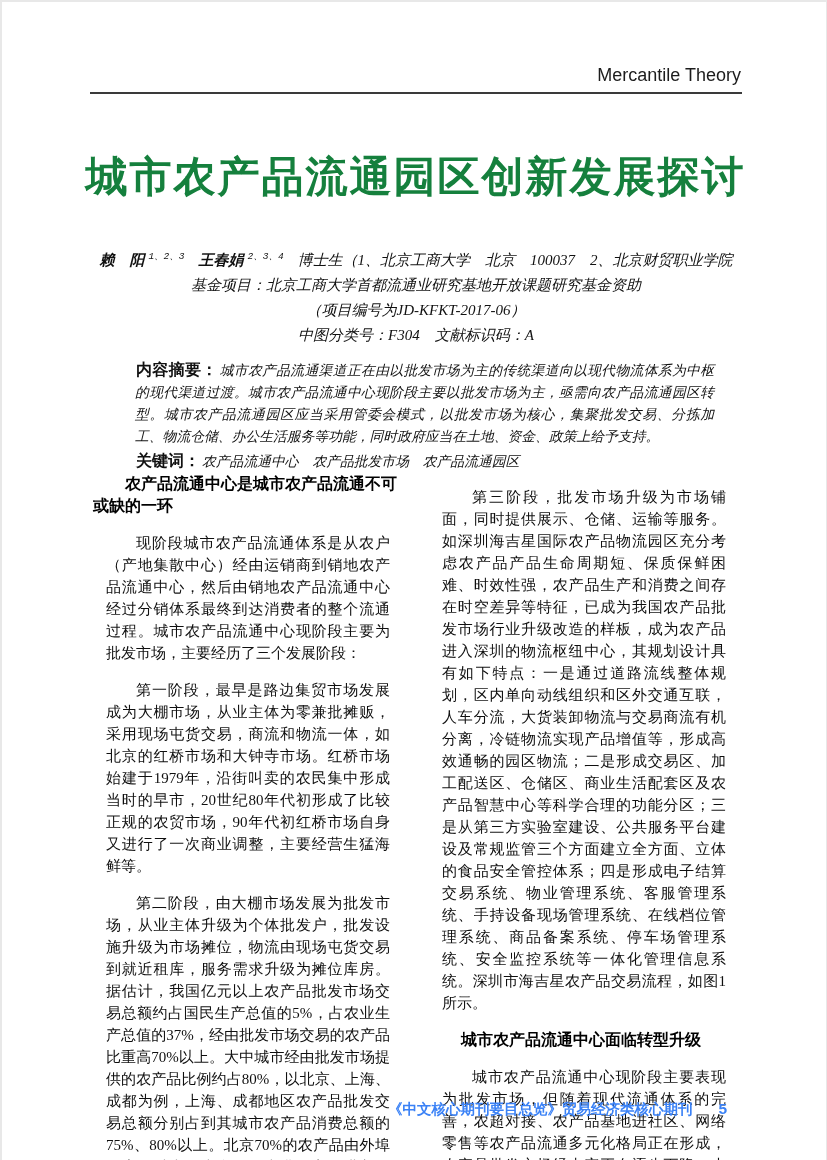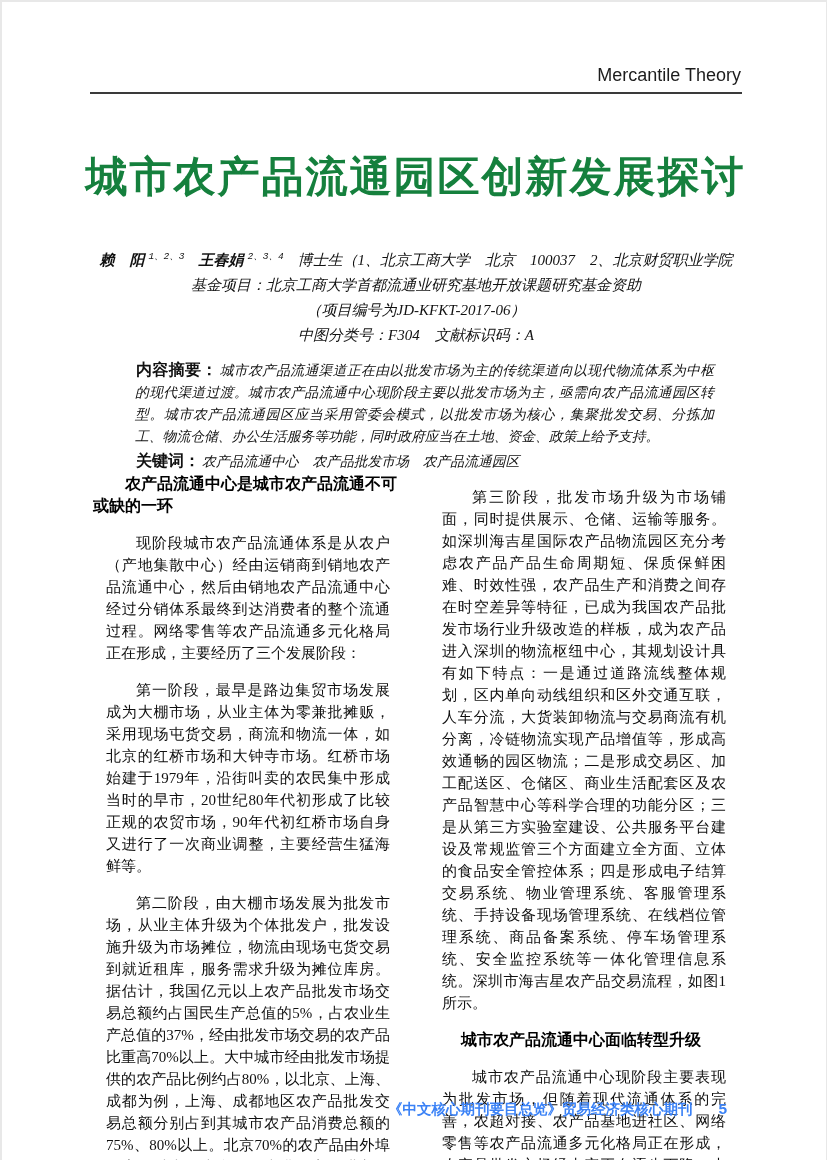--- a/index.html
+++ b/index.html
@@ -103,21 +103,21 @@
       <span class="label">内容摘要：</span><span>城市农产品流通渠道正在由以批发市场为主的传统渠道向以现代物流体系为中枢的现代渠道过渡。城市农产品流通中心现阶段主要以批发市场为主，亟需向农产品流通园区转型。城市农产品流通园区应当采用管委会模式，以批发市场为核心，集聚批发交易、分拣加工、物流仓储、办公生活服务等功能，同时政府应当在土地、资金、政策上给予支持。</span>
     </div>
     <div>
       <span class="label">关键词：</span><span>农产品流通中心　农产品批发市场　农产品流通园区</span>
     </div>
   </div>
 
   <div class="columns">
     <div class="col">
       <h3>农产品流通中心是城市农产品流通不可或缺的一环</h3>
-      <p>现阶段城市农产品流通体系是从农户（产地集散中心）经由运销商到销地农产品流通中心，然后由销地农产品流通中心经过分销体系最终到达消费者的整个流通过程。网络零售等农产品流通多元化格局正在形成，主要经历了三个发展阶段：</p>
+      <p>现阶段城市农产品流通体系是从农户（产地集散中心）经由运销商到销地农产品流通中心，然后由销地农产品流通中心经过分销体系最终到达消费者的整个流通过程。城市农产品流通中心现阶段主要为批发市场，主要经历了三个发展阶段：</p>
       <p>第一阶段，最早是路边集贸市场发展成为大棚市场，从业主体为零兼批摊贩，采用现场屯货交易，商流和物流一体，如北京的红桥市场和大钟寺市场。红桥市场始建于1979年，沿街叫卖的农民集中形成当时的早市，20世纪80年代初形成了比较正规的农贸市场，90年代初红桥市场自身又进行了一次商业调整，主要经营生猛海鲜等。</p>
       <p>第二阶段，由大棚市场发展为批发市场，从业主体升级为个体批发户，批发设施升级为市场摊位，物流由现场屯货交易到就近租库，服务需求升级为摊位库房。据估计，我国亿元以上农产品批发市场交易总额约占国民生产总值的5%，占农业生产总值的37%，经由批发市场交易的农产品比重高70%以上。大中城市经由批发市场提供的农产品比例约占80%，以北京、上海、成都为例，上海、成都地区农产品批发交易总额分别占到其城市农产品消费总额的75%、80%以上。北京70%的农产品由外埠供应，过去绝大多数经由批发市场进入零售环节。至2017年，北京有核心农产品批发市场1个，重点区域农产品批发市场15个，社区菜市场400个。其中北京新发地农产品批发市场承担着首都70%的蔬菜供应、80%的水果供应和90%以上的进口水果供应，采用“现金、现货、现场”交易，经营商户以个体商户为主。</p>
     </div>
     <div class="col">
       <p>第三阶段，批发市场升级为市场铺面，同时提供展示、仓储、运输等服务。如深圳海吉星国际农产品物流园区充分考虑农产品产品生命周期短、保质保鲜困难、时效性强，农产品生产和消费之间存在时空差异等特征，已成为我国农产品批发市场行业升级改造的样板，成为农产品进入深圳的物流枢纽中心，其规划设计具有如下特点：一是通过道路流线整体规划，区内单向动线组织和区外交通互联，人车分流，大货装卸物流与交易商流有机分离，冷链物流实现产品增值等，形成高效通畅的园区物流；二是形成交易区、加工配送区、仓储区、商业生活配套区及农产品智慧中心等科学合理的功能分区；三是从第三方实验室建设、公共服务平台建设及常规监管三个方面建立全方面、立体的食品安全管控体系；四是形成电子结算交易系统、物业管理系统、客服管理系统、手持设备现场管理系统、在线档位管理系统、商品备案系统、停车场管理系统、安全监控系统等一体化管理信息系统。深圳市海吉星农产品交易流程，如图1所示。</p>
       <h3 class="mid">城市农产品流通中心面临转型升级</h3>
       <p>城市农产品流通中心现阶段主要表现为批发市场，但随着现代流通体系的完善，农超对接、农产品基地进社区、网络零售等农产品流通多元化格局正在形成，农产品批发市场经由率正在逐步下降。未来农产品批发市场在城市农产品流通中居主导地位逐渐下降，将被更高层级形态替代。</p>
       <p class="kaiti">（一）城市农产品流通中心主导形态将不再是批发市场</p>
       <p>农户适应集约化、订单化生产，使得农产品直接与下游合作商对接，不再经过批发交易环节。很多运销商逐渐转型为专业物流商或批发商，直接采集农产品，跟零售合作</p>
     </div>

